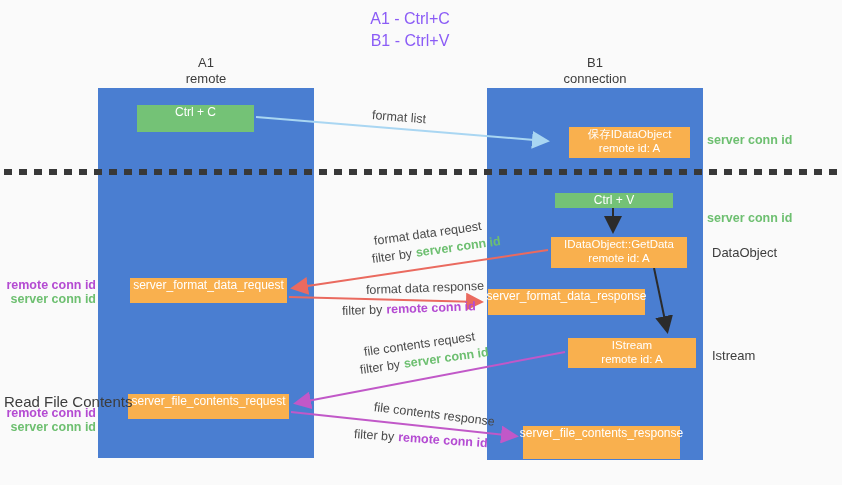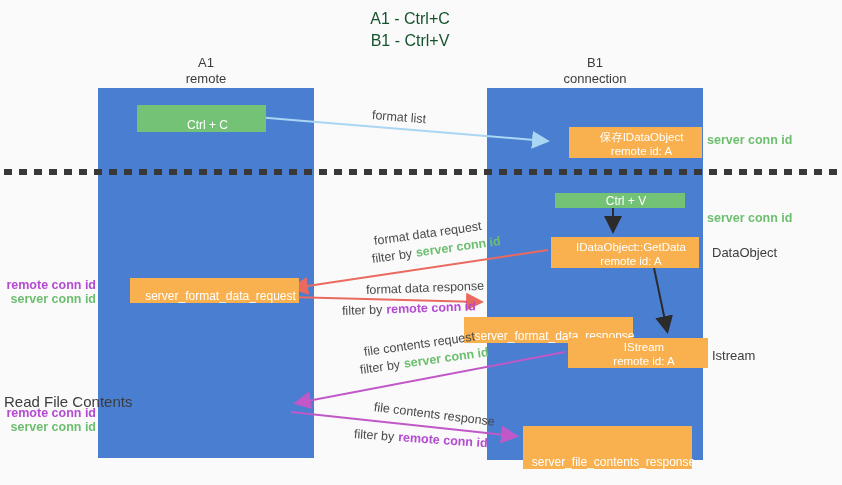--- a/index.html
+++ b/index.html
@@ -2,32 +2,32 @@
 <html><head>
 <meta charset="utf-8">
 <style>
   html,body { margin:0; padding:0; background:#fafafa; }
   .stage {
     position:relative; width:842px; height:485px; background:#fafafa;
     font-family:"Liberation Sans", sans-serif; overflow:hidden; color:#3c3c3c;
   }
   .title {
     position:absolute; left:300px; top:8px; width:220px; text-align:center;
-    font-size:16px; line-height:22px; color:#14532d; z-index:2;
+    font-size:16px; line-height:22px; color:#8b5cf6; z-index:2;
   }
   .col-header {
     position:absolute; width:216px; text-align:center; font-size:13px;
     line-height:16px; color:#3c3c3c; z-index:2;
   }
   .lifeline { position:absolute; background:#4a7ed1; z-index:0; }
   .overlay { position:absolute; left:0; top:0; z-index:1; pointer-events:none; }
   .node {
     position:absolute; z-index:2; display:flex; flex-direction:column;
-    align-items:center; justify-content:flex-end; color:#ffffff;
-    font-size:12px; line-height:14px; text-align:center; white-space:nowrap;padding-left:12px;
+    align-items:center; justify-content:flex-start; color:#ffffff;
+    font-size:12px; line-height:14px; text-align:center; white-space:nowrap;
   }
   .green  { background:#74c276; }
   .orange { background:#f9b04e; }
   .node.small { font-size:11.5px; }
   .side { position:absolute; z-index:2; font-size:12.5px; white-space:nowrap; }
   .side-green  { color:#6dbf70; font-weight:bold; }
   .side-purple { color:#b44bd2; font-weight:bold; }
   .side-dark   { color:#3c3c3c; font-weight:normal; font-size:13px; }
   .left-group { position:absolute; z-index:2; left:4px; width:92px; text-align:right;
     font-size:12.5px; line-height:13.5px; white-space:nowrap; }
@@ -101,31 +101,34 @@
 
   <div class="node orange small" style="left:551px; top:237px; width:136px; height:31px;">
     <div>IDataObject::GetData</div>
     <div>remote id: A</div>
   </div>
 
   <div class="node orange" style="left:130px; top:278px; width:157px; height:25px;">
     <div>server_format_data_request</div>
   </div>
 
-  <div class="node orange" style="left:464px; top:289px; width:157px; height:26px;margin-top:28px;">
+  <div class="node orange" style="left:488px; top:289px; width:157px; height:26px;">
     <div>server_format_data_response</div>
   </div>
 
   <div class="node orange small" style="left:568px; top:338px; width:128px; height:30px;">
     <div>IStream</div>
     <div>remote id: A</div>
   </div>
 
+  <div class="node orange" style="left:128px; top:394px; width:161px; height:25px;">
+    <div>server_file_contents_request</div>
+  </div>
 
-  <div class="node orange" style="left:523px; top:426px; width:157px; height:43px;">
+  <div class="node orange" style="left:523px; top:426px; width:157px; height:33px;">
     <div>server_file_contents_response</div>
   </div>
 
   <div class="side side-green" style="left:707px; top:133px;">server conn id</div>
   <div class="side side-green" style="left:707px; top:211px;">server conn id</div>
   <div class="side side-dark" style="left:712px; top:245px;text-align:right;">DataObject</div>
   <div class="side side-dark" style="left:712px; top:348px;">Istream</div>
 
   <div class="left-group" style="top:279px;">
     <div class="side-purple">remote conn id</div>

